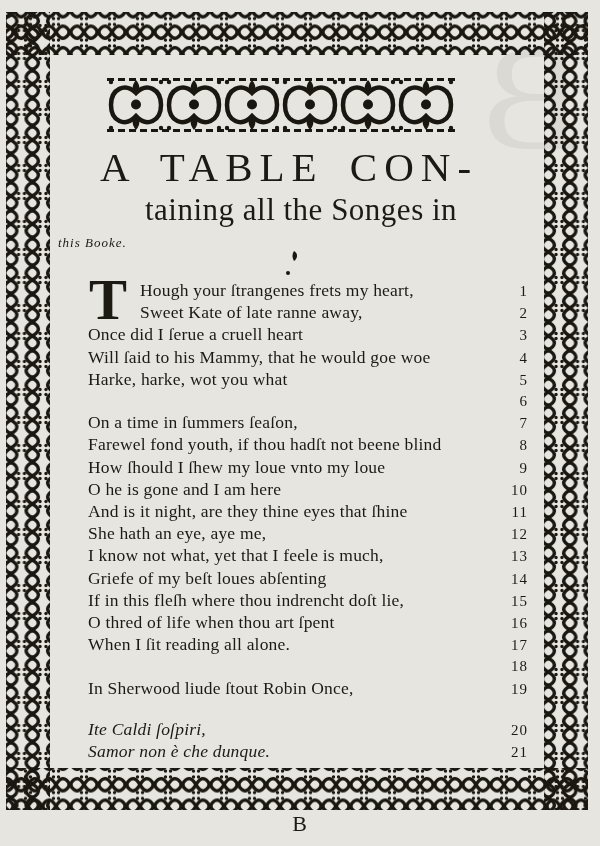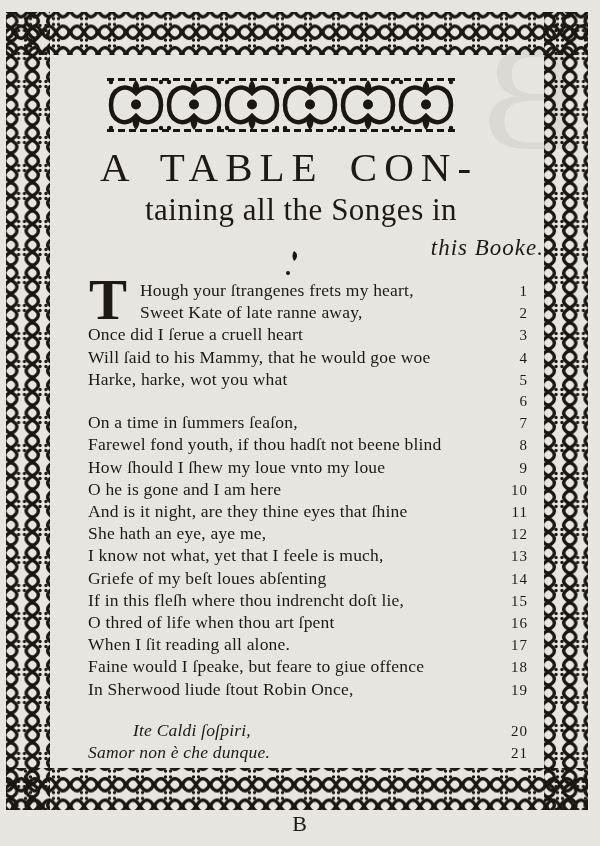--- a/index.html
+++ b/index.html
@@ -24,33 +24,33 @@
     position:absolute;left:46px;top:143px;width:486px;
     text-align:center;font-size:41px;letter-spacing:7px;word-spacing:9px;
     white-space:nowrap;
   }
   .title2{
     position:absolute;left:58px;top:192px;width:486px;
     text-align:center;font-size:31px;letter-spacing:0.5px;
   }
   .title3{
     position:absolute;left:58px;top:235px;width:486px;
-    text-align:right;font-size:23px;font-style:italic;letter-spacing:1px;
+    text-align:left;font-size:13px;font-style:italic;letter-spacing:1px;
   }
   .fleuron{position:absolute;left:282px;top:249px;}
   .song-list{
     position:absolute;left:88px;top:280px;width:440px;
     font-size:17.5px;line-height:21.2px;
   }
   .row{display:flex;align-items:baseline;}
   .row .song{white-space:nowrap;letter-spacing:0.2px;font-family:Liberation Serif, serif;}
   .row .spacer{flex:1;}
   .row .num{width:36px;text-align:right;font-size:15px;letter-spacing:1px;}
   .row.dropcap-indent .song{padding-left:52px;}
-  .row.gap{margin-top:19px;margin-left:45px;}
+  .row.gap{margin-top:19px;}
   .row.italic .song{font-style:italic;}
   .drop-cap{
     position:absolute;left:1px;top:-3px;
     font-size:57px;line-height:46px;font-weight:bold;
   }
   .signature{
     position:absolute;left:0;top:811px;width:600px;
     text-align:center;font-size:22px;letter-spacing:1px;
   }
 </style>
@@ -196,21 +196,20 @@
       <span class="song">O thred of life when thou art ſpent</span>
       <span class="spacer"></span>
       <span class="num">16</span>
     </div>
       <div class="row">
       <span class="song">When I ſit reading all alone.</span>
       <span class="spacer"></span>
       <span class="num">17</span>
     </div>
       <div class="row">
-      <span class="song">Faine would I ſpeake, but feare to giue offence</span>
       <span class="spacer"></span>
       <span class="num">18</span>
     </div>
       <div class="row">
       <span class="song">In Sherwood liude ſtout Robin Once,</span>
       <span class="spacer"></span>
       <span class="num">19</span>
     </div>
       <div class="row italic gap">
       <span class="song">Ite Caldi ſoſpiri,</span>

